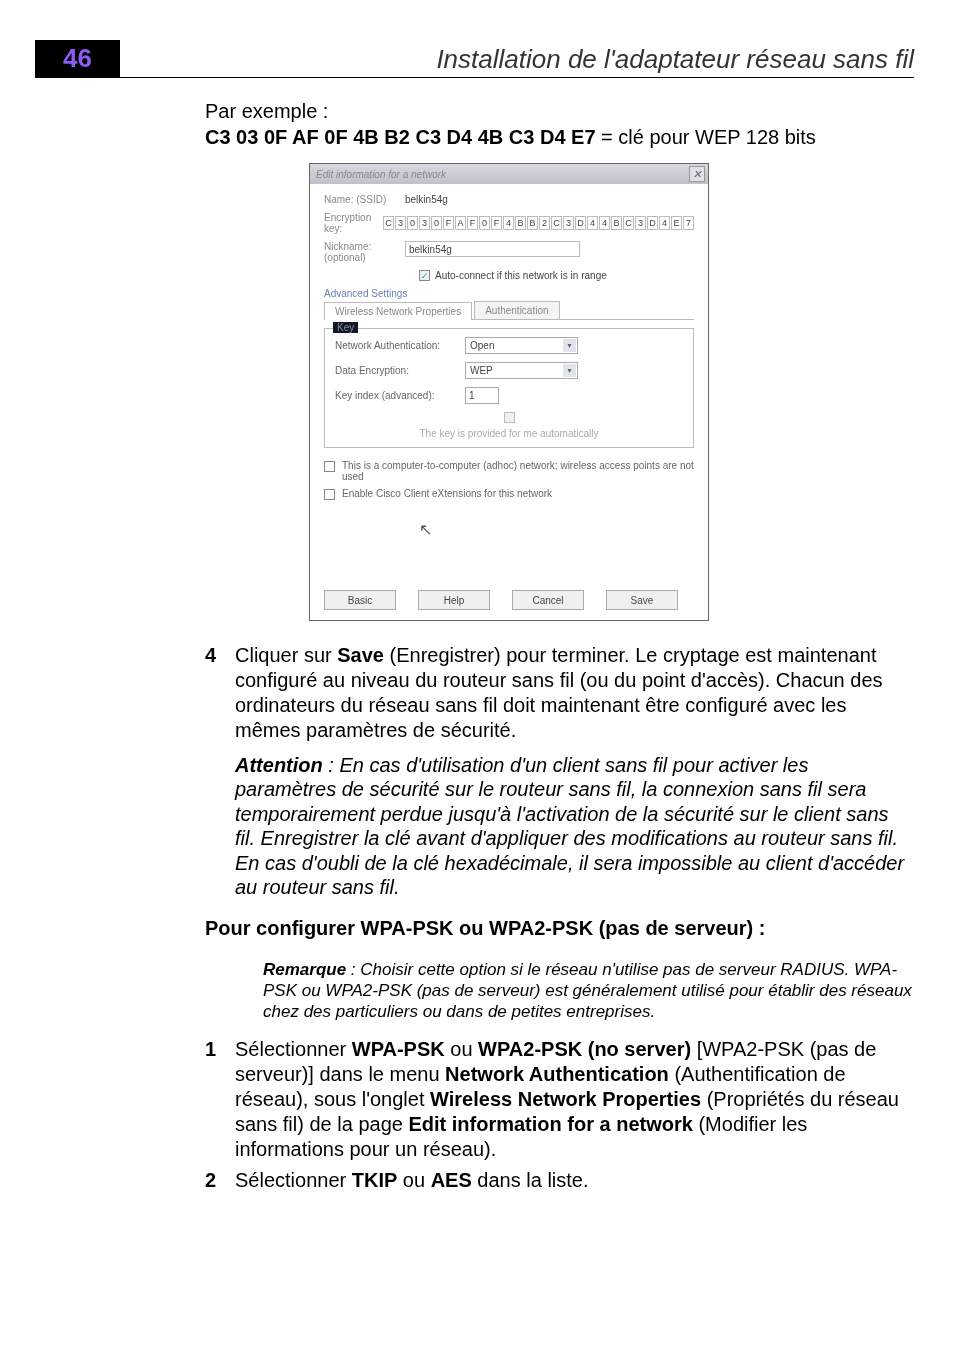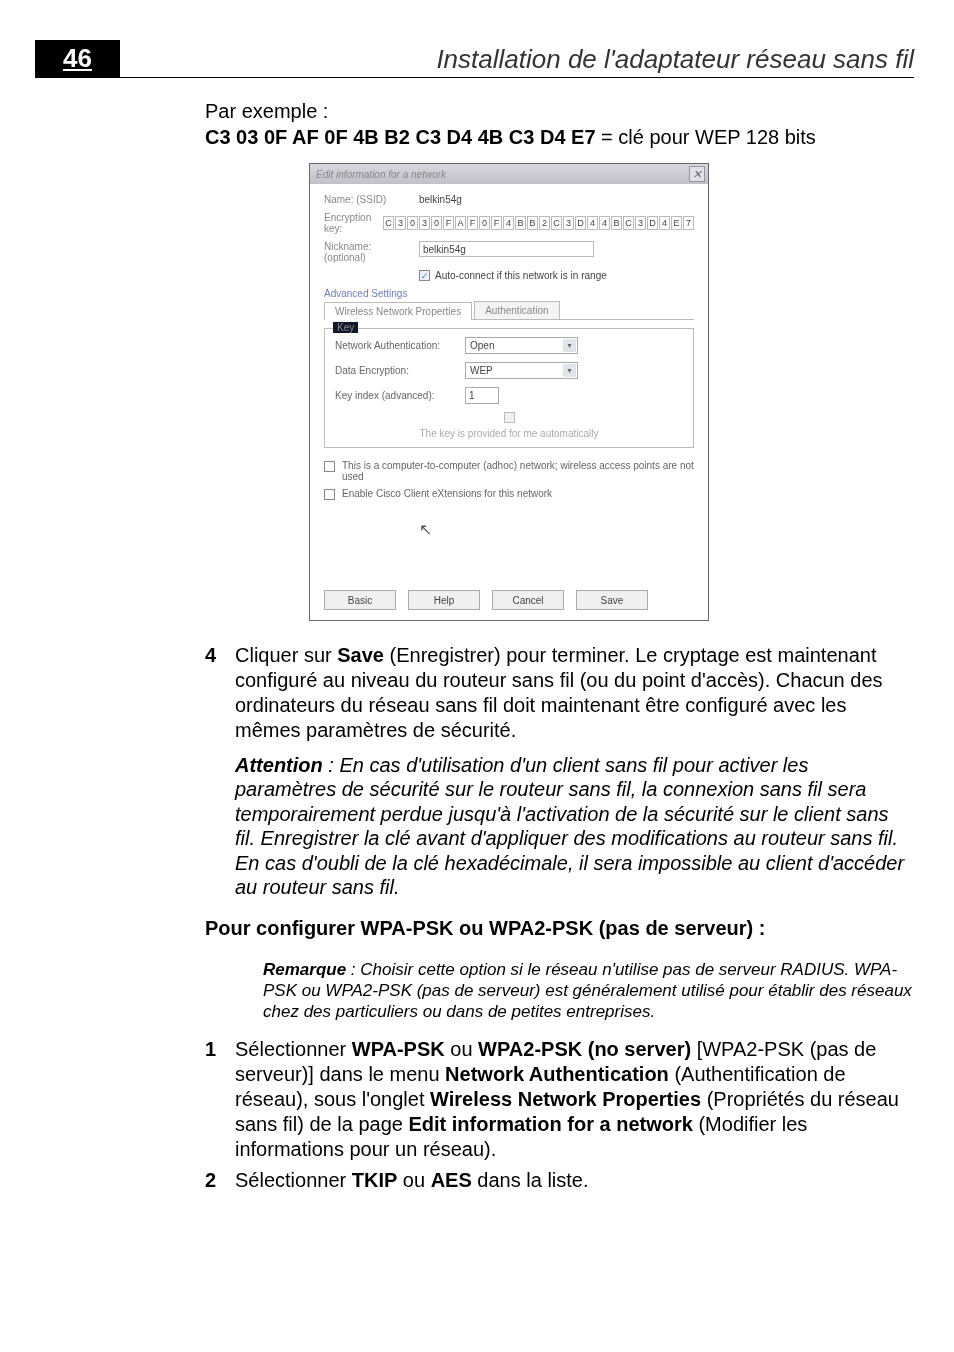--- a/index.html
+++ b/index.html
@@ -10,27 +10,26 @@
       background: #fff;
       position: relative;
     }
     .page-number-box {
       position: absolute;
       top: 40px;
       left: 35px;
       width: 85px;
       height: 37px;
       background: #000;
-      color: #ffffff;
+      color: #8b5cf6;
       font-size: 26px;
       font-weight: bold;
       display: flex;
       align-items: center;
       justify-content: center;
-      text-decoration: underline;
     }
     .header-title {
       position: absolute;
       top: 44px;
       right: 40px;
       font-size: 26px;
       font-style: italic;
       color: #333;
     }
     .header-line {
@@ -80,21 +79,21 @@
     }
     .dialog-close {
       width: 16px; height: 16px;
       background: #e0e0e8;
       border: 1px solid #999;
       display: flex; align-items: center; justify-content: center;
       font-size: 11px; color: #666;
     }
     .dialog-body { padding: 10px 14px; }
     .d-row { display: flex; align-items: center; margin-bottom: 7px; }
-    .d-label { color: #888; width: 95px; font-size: 10px; }
+    .d-label { color: #888; width: 81px; font-size: 10px; }
     .enc-key-boxes { display: flex; gap: 1px; }
     .enc-box {
       width: 11px; height: 14px; border: 1px solid #bbb;
       display: flex; align-items: center; justify-content: center;
       font-size: 9px; background: #fff;
     }
     .nickname-input {
       width: 175px; height: 16px; border: 1px solid #bbb;
       padding: 0 3px; font-size: 10px; display: flex; align-items: center;
     }
@@ -109,21 +108,21 @@
     .fs-row { display: flex; align-items: center; margin-bottom: 8px; font-size: 10px; }
     .fs-row .fs-label { width: 130px; color: #666; }
     .fs-select { width: 113px; height: 17px; border: 1px solid #aaa; background: #fff; display: flex; align-items: center; justify-content: space-between; padding: 0 4px; font-size: 10px; }
     .fs-select .arrow { width: 13px; height: 13px; background: #e0e4ec; display: flex; align-items: center; justify-content: center; font-size: 8px; color: #666; margin-right: -3px; }
     .spinner { width: 34px; height: 17px; border: 1px solid #aaa; display: flex; align-items: center; padding: 0 3px; font-size: 10px; }
     .disabled-cb-row { display: flex; align-items: center; gap: 5px; font-size: 10px; color: #aaa; flex-direction: column; }
     .disabled-cb-row .cb { width: 11px; height: 11px; border: 1px solid #bbb; background: #f0f0f0; }
     .cb-plain-row { display: flex; align-items: flex-start; gap: 7px; font-size: 10px; margin-top: 12px; color: #666; }
     .cb-plain-row .cb { width: 11px; height: 11px; border: 1px solid #888; flex-shrink: 0; margin-top: 1px; }
     .cursor-arrow { margin: 20px 0 45px 95px; font-size: 16px; color: #555; }
-    .dialog-footer { display: flex; gap: 12px; padding-top: 6px; }
+    .dialog-footer { display: flex; gap: 22px; padding-top: 6px; }
     .dbtn { width: 72px; height: 20px; border: 1px solid #aaa; background: #f0f0f0; display: flex; align-items: center; justify-content: center; font-size: 10px; }
 
     
     .num-block { display: flex; margin-top: 22px; font-size: 20px; line-height: 1.25; }
     .num-block .num { width: 30px; font-weight: bold; flex-shrink: 0; }
     .num-block .txt { flex: 1; }
     .txt .bold { font-weight: bold; }
     .note-block { margin-top: 10px; margin-left: 30px; font-size: 20px; font-style: italic; line-height: 1.22; }
     .note-block .label { font-weight: bold; font-style: italic; }
     .subhead { font-weight: bold; font-size: 20px; margin-top: 18px; }

